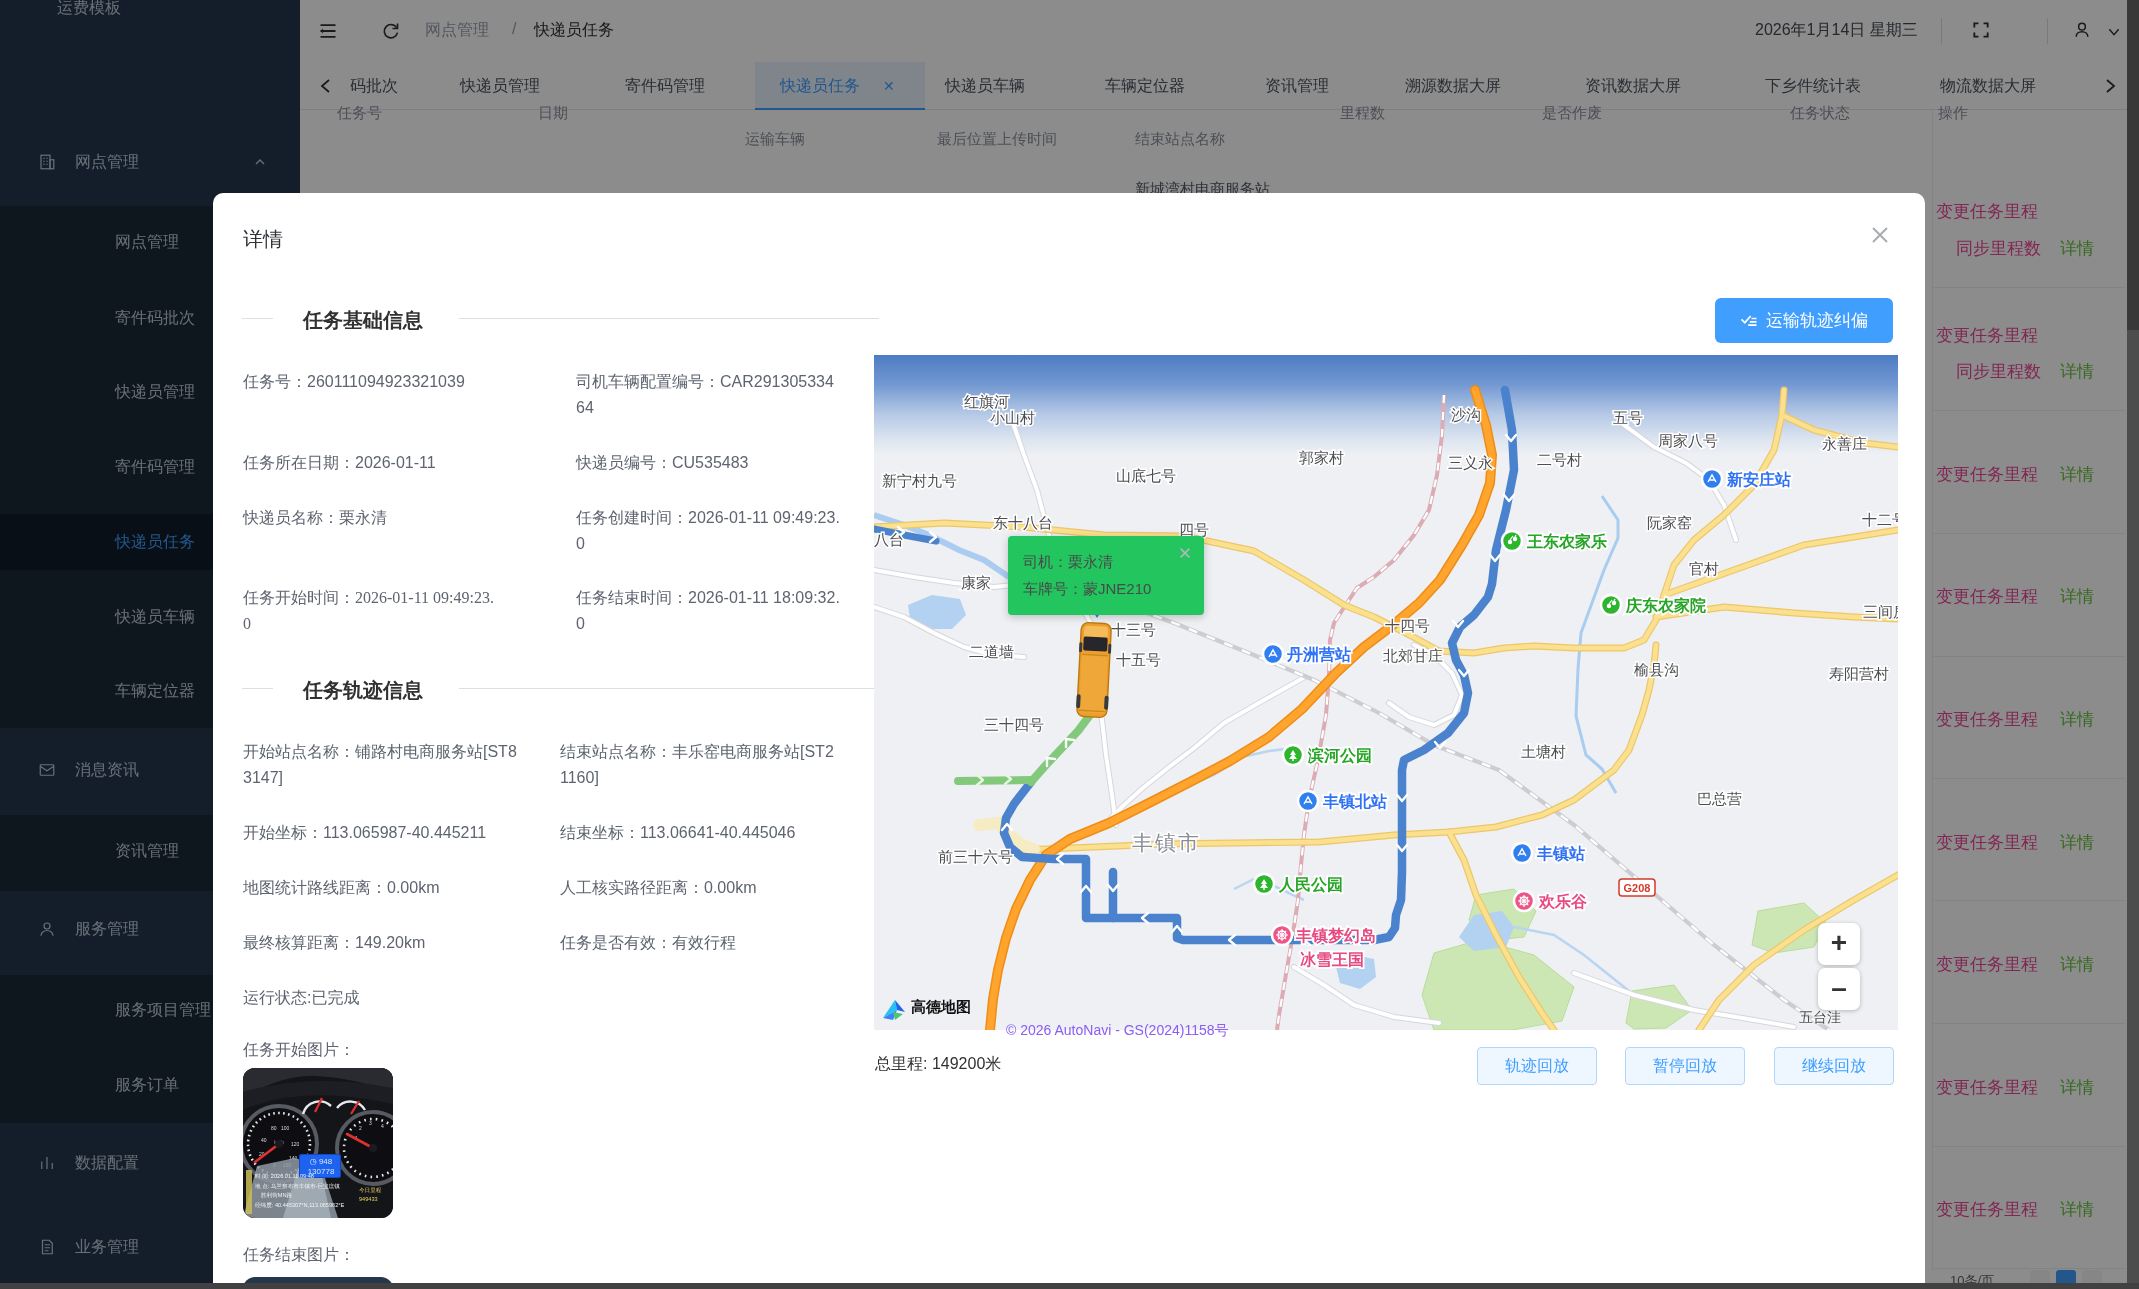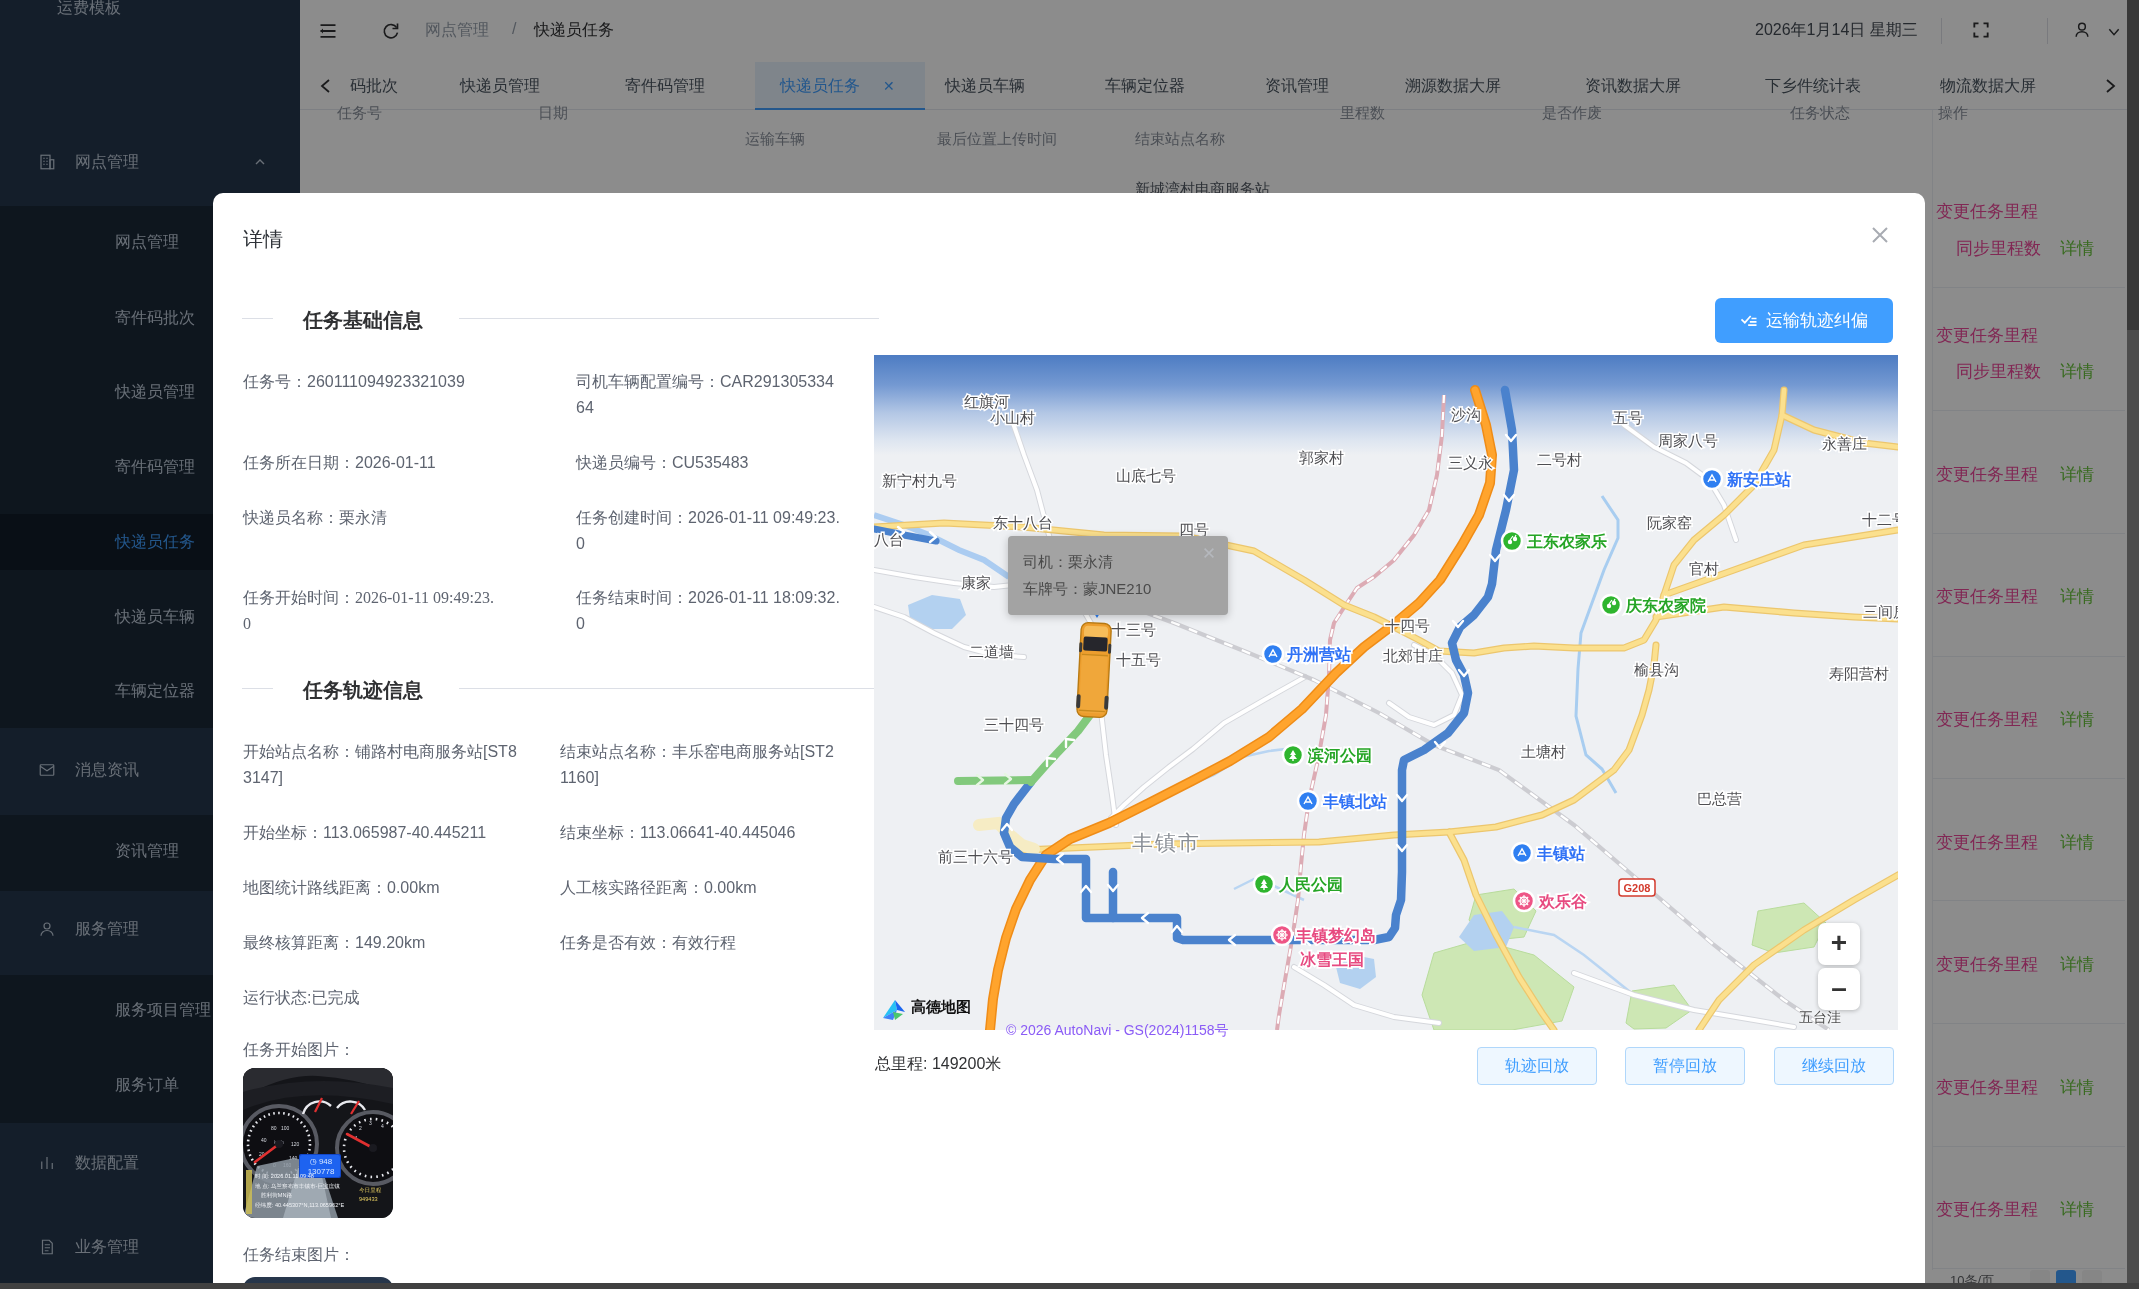--- a/index.html
+++ b/index.html
@@ -43,21 +43,21 @@
   .sec-line{background:#dcdfe6;height:1px;}
   .sec-title{font-size:20px;font-weight:bold;color:#303133;white-space:nowrap;}
   .fld{font-size:16px;color:#5e6470;line-height:26px;}
   .imglabel{font-size:16px;color:#5e6470;}
   
   #mapbox{left:661px;top:162px;width:1024px;height:675px;overflow:hidden;}
   #fixbtn{left:1502px;top:105px;width:178px;height:45px;background:#409EFF;border-radius:6px;color:#fff;font-size:17px;text-align:center;line-height:45px;}
   .playbtn{top:854px;width:120px;height:38px;background:#eef7ff;border:1px solid #b0d7fb;border-radius:4px;box-sizing:border-box;color:#409EFF;font-size:16px;text-align:center;line-height:36px;}
   .mileage{left:662px;top:861px;font-size:16px;color:#303133;}
   
-  .tooltip{left:795px;top:343px;width:220px;height:79px;background:#a3a3a3;border-radius:4px;box-shadow:0 2px 8px rgba(0,0,0,0.22);}
+  .tooltip{left:795px;top:343px;width:196px;height:79px;background:#22c55e;border-radius:4px;box-shadow:0 2px 8px rgba(0,0,0,0.22);}
   .tooltip .l1{position:absolute;left:15px;top:12px;font-size:15px;color:#4a4a4a;line-height:27px;white-space:nowrap;}
   .ttclose{position:absolute;right:12px;top:10px;width:14px;height:14px;}
   .zoombtn{left:1605px;width:42px;height:42px;background:#fff;border-radius:7px;box-shadow:0 1px 4px rgba(0,0,0,0.25);text-align:center;font-size:28px;color:#333;line-height:40px;font-weight:bold;}
   .attr-logo{left:668px;top:805px;width:120px;height:26px;}
   .attr-txt{left:793px;top:809px;font-size:14px;color:#8b5cf6;margin-top:20px;}
   .maplabel-btm{left:1586px;top:816px;font-size:14px;color:#4f4f4f;text-shadow:0 0 3px #fff,0 0 3px #fff;}
   
   #sb-right{left:2127px;top:0;width:12px;height:1289px;background:#4d4d4d;}
   #sb-right .thumb{position:absolute;left:0;top:0;width:12px;height:330px;background:#383838;}
   #sb-bottom{left:0;top:1283px;width:2139px;height:6px;background:#414141;}

